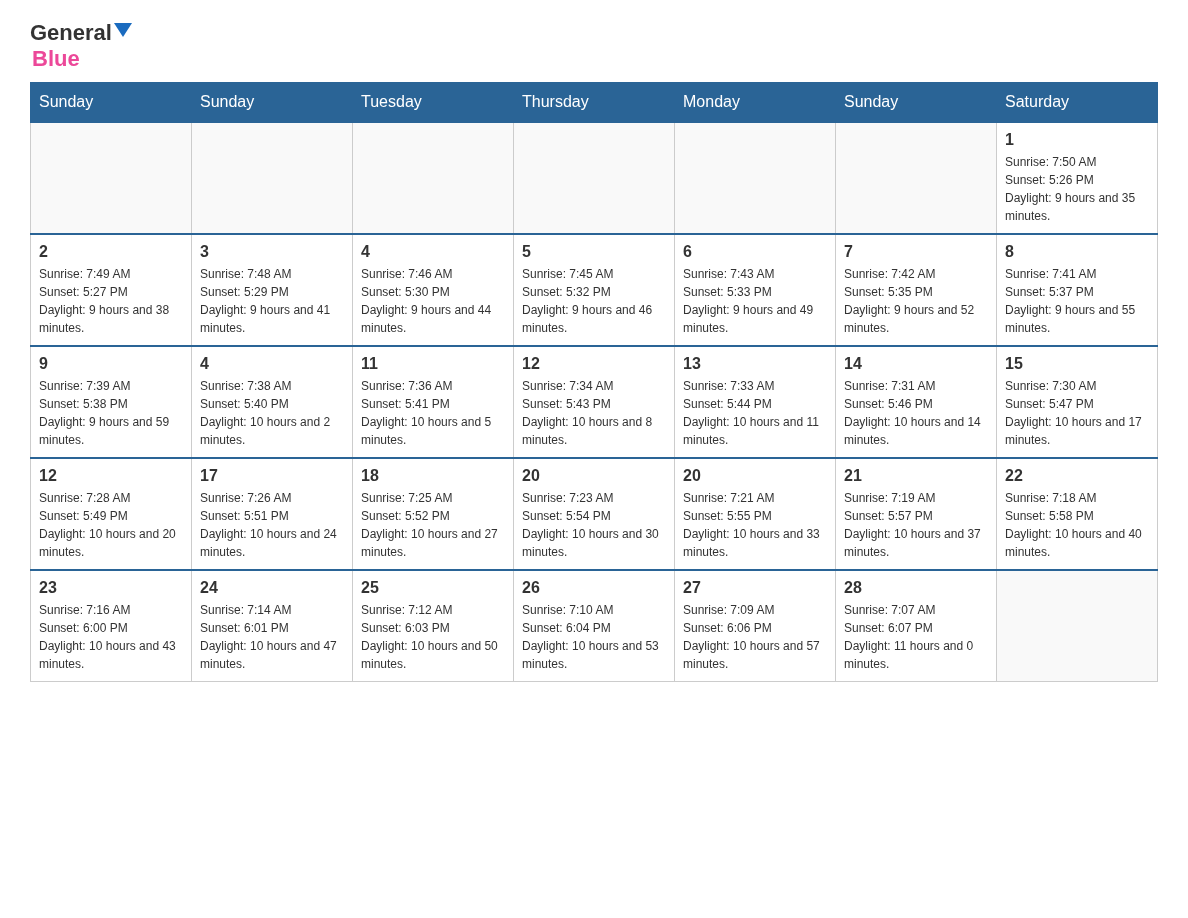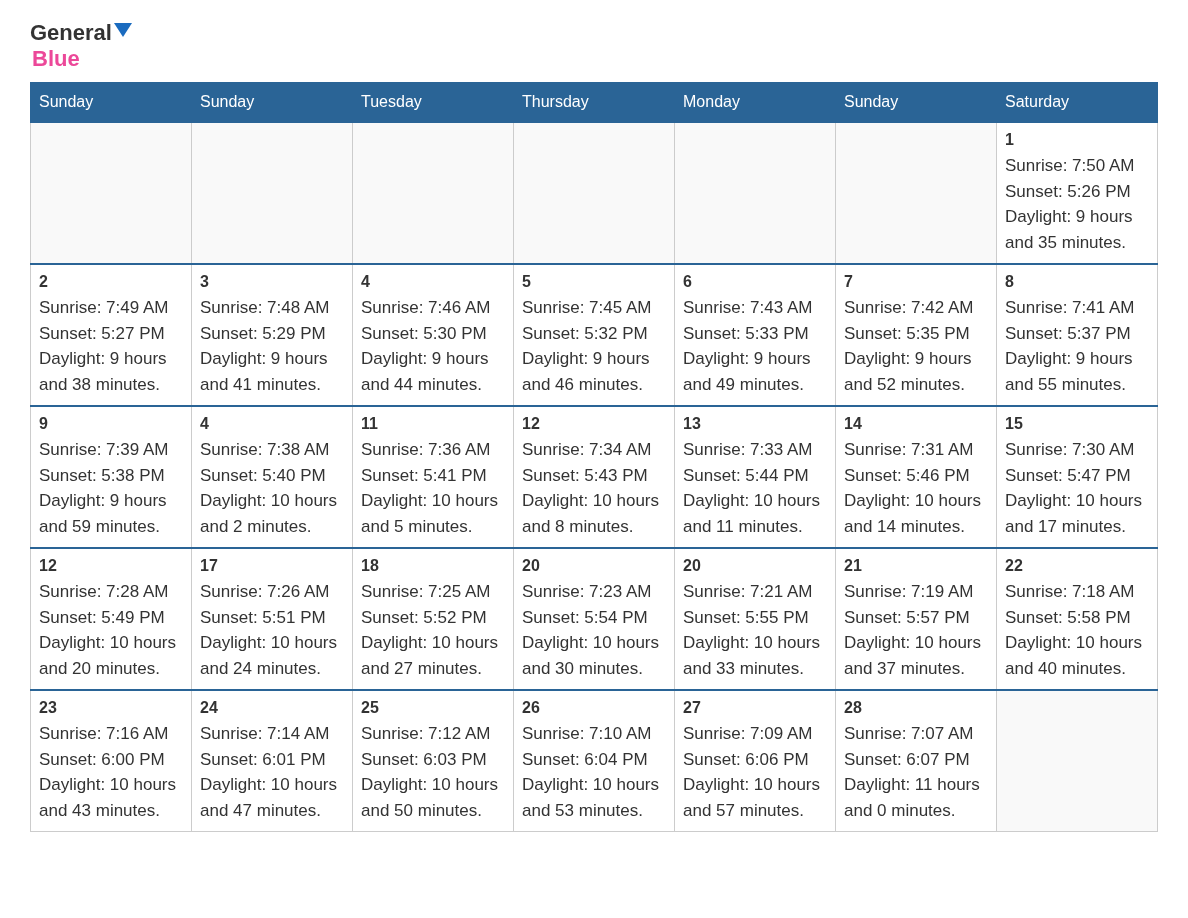--- a/index.html
+++ b/index.html
@@ -80,21 +80,21 @@
       background: #f9f9f9;
     }
     .day-number {
       font-size: 16px;
       font-weight: bold;
       color: #333;
       margin-bottom: 4px;
       display: block;
     }
     .day-info {
-      font-size: 17px;
+      font-size: 12px;
       color: #333;
       line-height: 1.5;
     }
   </style>
 </head>
 <body>
 
 <div class="header">
   <div class="logo">
     <div style="display:flex;align-items:center;">

